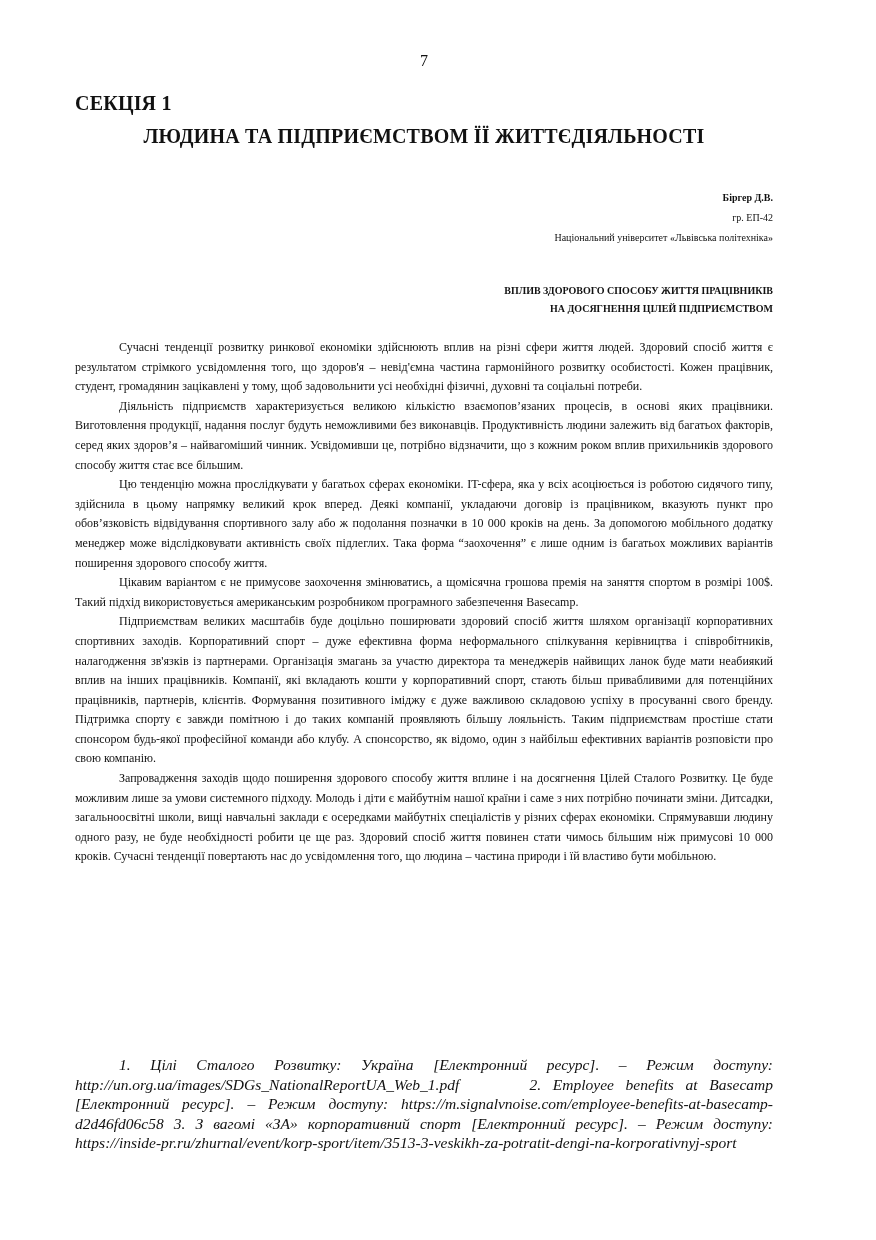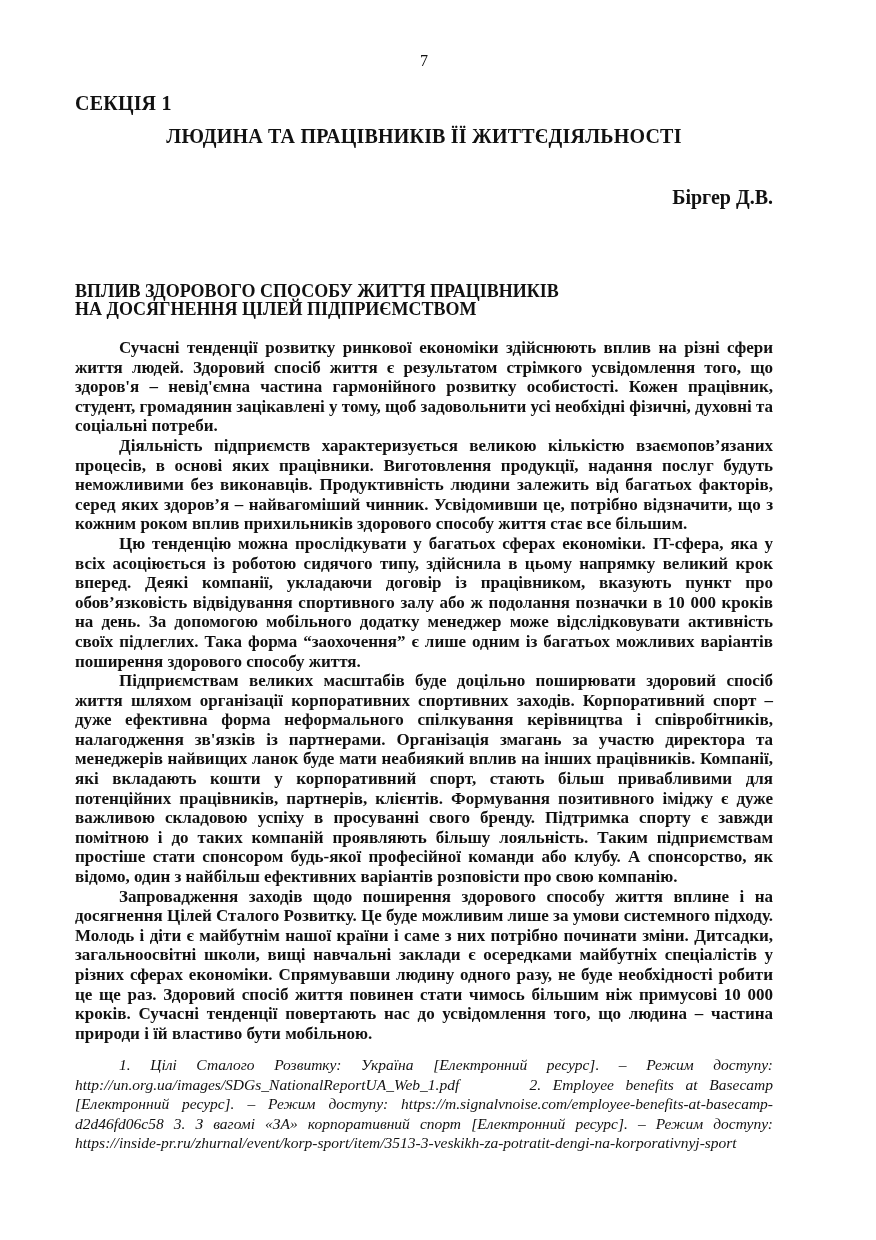--- a/index.html
+++ b/index.html
@@ -48,42 +48,41 @@
       font-size: 20px;
       font-weight: bold;
       letter-spacing: 0.2px;
     }
     .author-block {
       position: absolute;
       left: 0;
       top: 188px;
       width: 698px;
       text-align: right;
-      font-size: 20px;
+      font-size: 10px;
       line-height: 19.8px;
     }
     .author-name { font-weight: bold; }
     .article-title {
       position: absolute;
       left: 0;
       top: 282px;
       width: 698px;
-      text-align: left;
-      font-size: 18px;
+      text-align: right;
+      font-size: 10px;
       font-weight: bold;
       line-height: 18px;
     }
     .body-text {
       position: absolute;
       left: 0;
       top: 338px;
       width: 698px;
-      font-size: 17px;
+      font-size: 12px;
       line-height: 19.6px;
-      font-weight: bold;
     }
     .body-text p {
       margin: 0;
       text-indent: 44px;
       text-align: justify;
     }
     .references {
       position: absolute;
       left: 0;
       top: 1011px;
@@ -99,34 +98,37 @@
     .ref-item { display: inline; }
   </style>
 </head>
 <body>
 
 <div class="page">
 
   <div class="page-number">7</div>
 
   <div class="section-title">СЕКЦІЯ 1</div>
-  <div class="section-subtitle">ЛЮДИНА ТА ПРАЦІВНИКІВ ЇЇ ЖИТТЄДІЯЛЬНОСТІ</div>
+  <div class="section-subtitle">ЛЮДИНА ТА ПІДПРИЄМСТВОМ ЇЇ ЖИТТЄДІЯЛЬНОСТІ</div>
 
   <div class="author-block">
     <div class="author-name">Біргер Д.В.</div>
+    <div>гр. ЕП-42</div>
+    <div>Національний університет «Львівська політехніка»</div>
   </div>
 
   <div class="article-title">
     <div>ВПЛИВ ЗДОРОВОГО СПОСОБУ ЖИТТЯ ПРАЦІВНИКІВ</div>
     <div>НА ДОСЯГНЕННЯ ЦІЛЕЙ ПІДПРИЄМСТВОМ</div>
   </div>
 
   <div class="body-text">
     <p>Сучасні тенденції розвитку ринкової економіки здійснюють вплив на різні сфери життя людей. Здоровий спосіб життя є результатом стрімкого усвідомлення того, що здоров'я – невід'ємна частина гармонійного розвитку особистості. Кожен працівник, студент, громадянин зацікавлені у тому, щоб задовольнити усі необхідні фізичні, духовні та соціальні потреби.</p>
     <p>Діяльність підприємств характеризується великою кількістю взаємопов’язаних процесів,  в основі яких працівники. Виготовлення продукції, надання послуг будуть неможливими без виконавців. Продуктивність людини залежить від багатьох факторів, серед яких здоров’я – найвагоміший чинник. Усвідомивши це, потрібно відзначити, що з кожним роком вплив прихильників здорового способу життя стає все більшим.</p>
     <p>Цю тенденцію можна прослідкувати у багатьох сферах економіки. IT-сфера, яка у всіх асоціюється із роботою сидячого типу, здійснила в цьому напрямку великий крок вперед. Деякі компанії, укладаючи договір із працівником, вказують пункт про обов’язковість відвідування спортивного залу або ж подолання позначки в 10 000 кроків на день. За допомогою мобільного додатку менеджер може відслідковувати активність своїх підлеглих. Така форма “заохочення” є лише одним із багатьох можливих варіантів поширення здорового способу життя.</p>
+    <p>Цікавим варіантом є не примусове заохочення змінюватись, а щомісячна грошова премія на заняття спортом в розмірі 100$. Такий підхід використовується американським розробником програмного забезпечення Basecamp.</p>
     <p>Підприємствам великих масштабів буде доцільно поширювати здоровий спосіб життя шляхом організації корпоративних спортивних заходів. Корпоративний спорт – дуже ефективна форма неформального спілкування керівництва і співробітників, налагодження зв'язків із партнерами. Організація змагань за участю директора та менеджерів найвищих ланок буде мати неабиякий вплив на інших працівників. Компанії, які вкладають кошти у корпоративний спорт, стають більш привабливими для потенційних працівників, партнерів, клієнтів. Формування позитивного іміджу є дуже важливою складовою успіху в просуванні свого бренду. Підтримка спорту є завжди помітною і до таких компаній проявляють більшу лояльність. Таким підприємствам простіше стати спонсором будь-якої професійної команди або клубу. А спонсорство, як відомо, один з найбільш ефективних варіантів розповісти про свою компанію.</p>
     <p>Запровадження заходів щодо поширення здорового способу життя вплине і на досягнення Цілей Сталого Розвитку. Це буде можливим лише за умови системного підходу. Молодь і діти є майбутнім нашої країни і саме з них потрібно починати зміни. Дитсадки, загальноосвітні школи, вищі навчальні заклади є осередками майбутніх спеціалістів у різних сферах економіки. Спрямувавши людину одного разу, не буде необхідності робити це ще раз. Здоровий спосіб життя повинен стати чимось більшим ніж примусові 10 000 кроків. Сучасні тенденції повертають нас до усвідомлення того, що людина – частина природи і їй властиво бути мобільною.</p>
   </div>
 
   <div class="references"><span class="ref-item">1. Цілі Сталого Розвитку: Україна [Електронний ресурс]. – Режим доступу: http://un.org.ua/images/SDGs_NationalReportUA_Web_1.pdf</span>&nbsp;&nbsp;&nbsp;&nbsp;&nbsp; <span class="ref-item">2. Employee benefits at Basecamp [Електронний ресурс]. – Режим доступу: https://m.signalvnoise.com/employee-benefits-at-basecamp-d2d46fd06c58</span> <span class="ref-item">3. З вагомі «ЗА» корпоративний спорт [Електронний ресурс]. – Режим доступу: https://inside-pr.ru/zhurnal/event/korp-sport/item/3513-3-veskikh-za-potratit-dengi-na-korporativnyj-sport</span></div>
 
 </div>
 
 </body></html>

